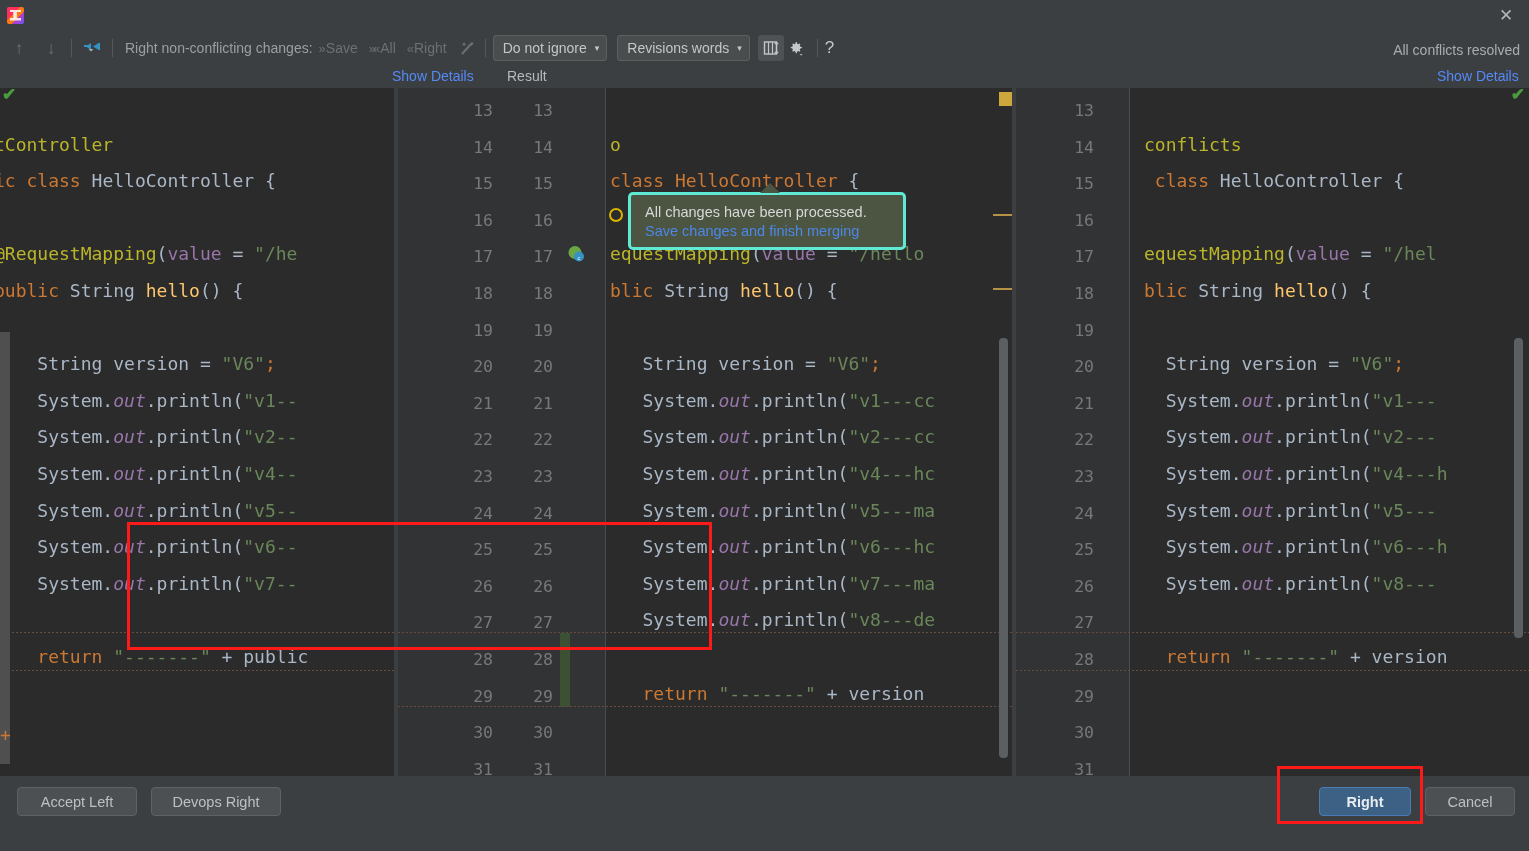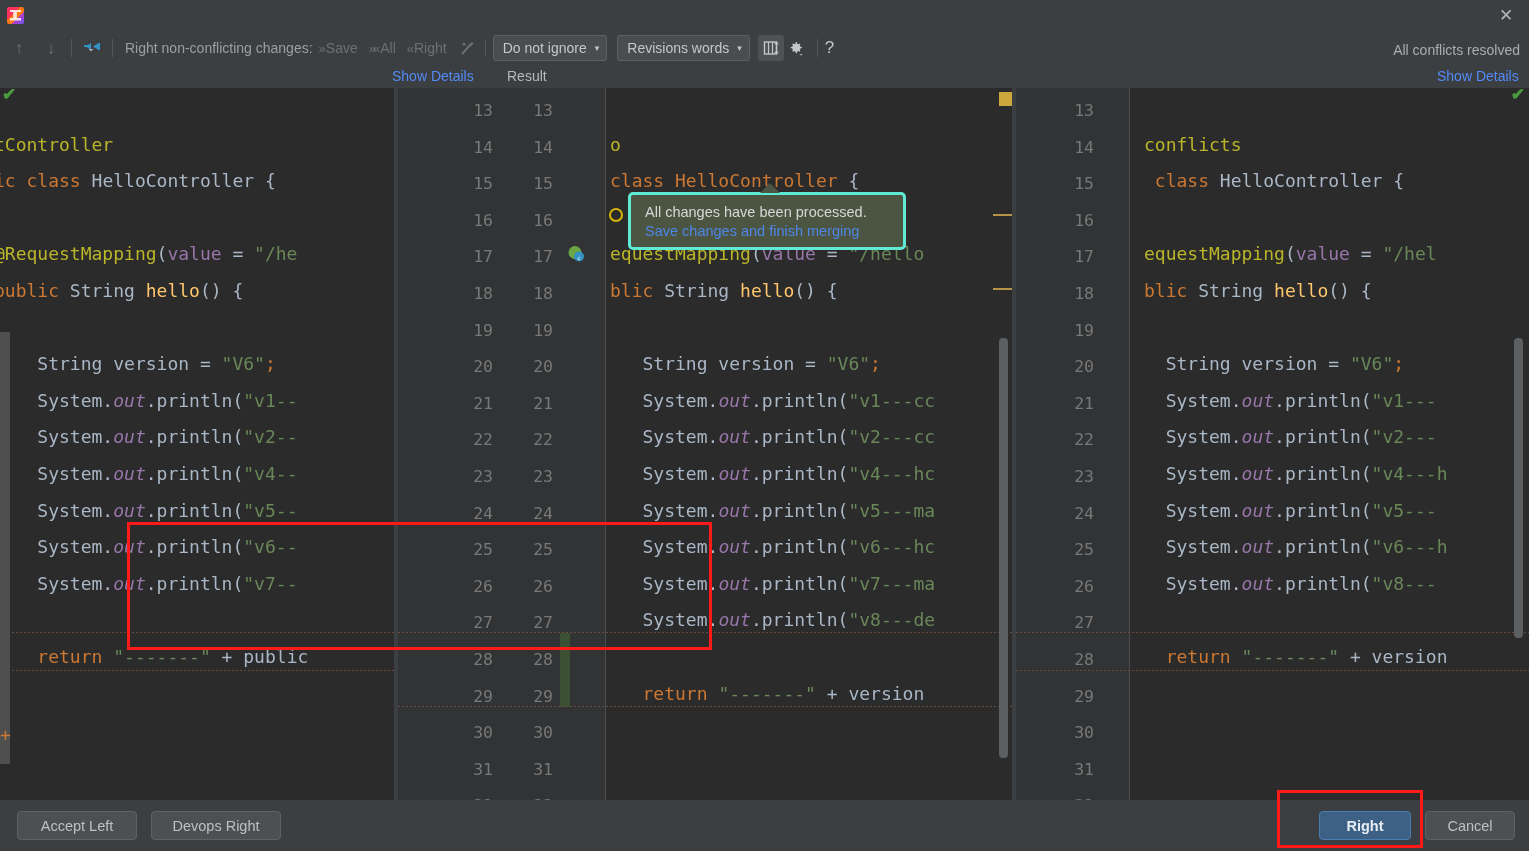--- a/index.html
+++ b/index.html
@@ -160,21 +160,21 @@
     position: absolute; left: 760px; top: 95px; width: 0; height: 0; z-index: 31;
     border-left: 10px solid transparent; border-right: 10px solid transparent;
     border-bottom: 10px solid #4b5542;
   }
 
   
   .redbox { position: absolute; border: 3px solid #ff1a1a; z-index: 40; pointer-events: none; }
 
   
   .bottombar {
-    position: absolute; left: 0; top: 800px; width: 1529px; height: 51px; background: #3c3f41;
+    position: absolute; left: 0; top: 776px; width: 1529px; height: 51px; background: #3c3f41;
   }
   .btn {
     position: absolute; top: 11px; height: 29px;
     border: 1px solid #5e6263; border-radius: 4px; background: #4c5052;
     color: #bcc0c2; font-size: 14.5px;
     display: flex; align-items: center; justify-content: center;
   }
   .btn.primary { background: #3d6185; border-color: #4a7bb5; color: #e6ecf2; font-weight: bold; }
 </style>
 </head>

